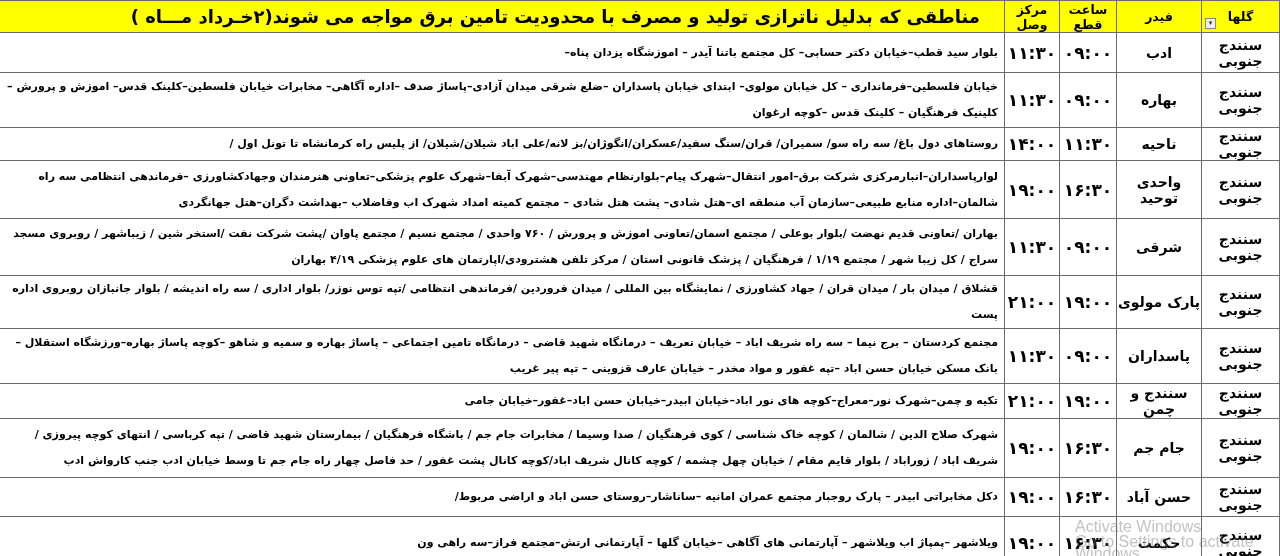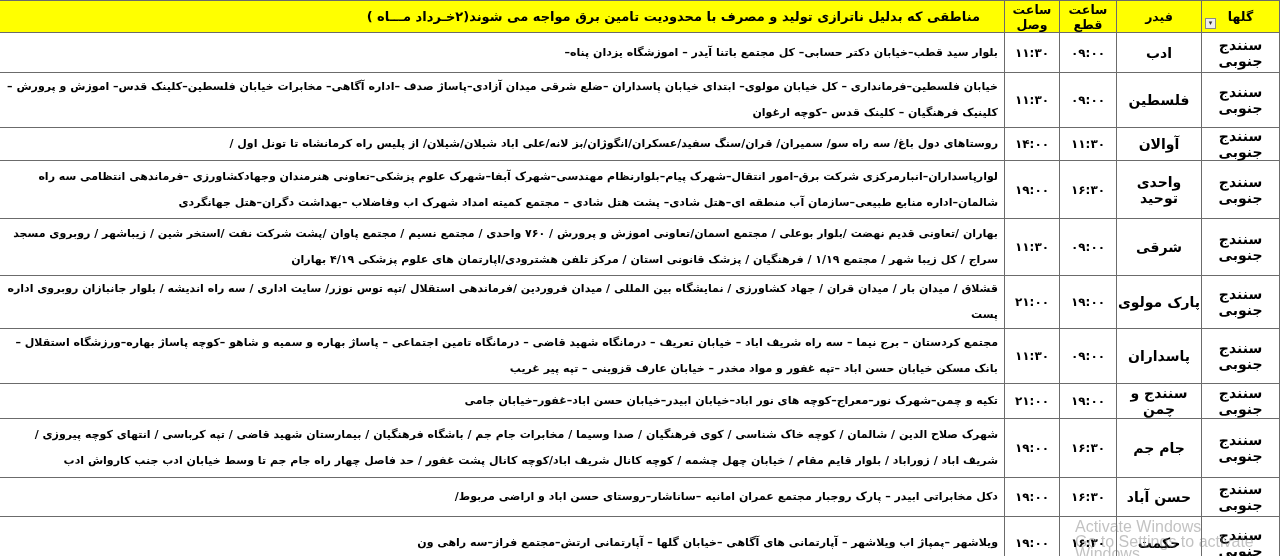--- a/index.html
+++ b/index.html
@@ -1,24 +1,24 @@
 <!DOCTYPE html>
 <html><head>
 <meta charset="utf-8">
 <style>
   html, body { margin:0; padding:0; background:#ffffff; }
   body { width:1280px; height:556px; overflow:hidden; font-family:"DejaVu Sans", sans-serif; }
   .sheet { position:relative; width:1280px; height:556px; direction:rtl; }
   table { border-collapse:collapse; table-layout:fixed; width:1280px; direction:rtl; }
   th, td { border:1px solid #6b6b6b; padding:0; font-weight:bold; color:#000; }
   thead th { background:#ffff00; height:31px; font-size:12.5px; text-align:center; position:relative; }
-  thead th.title-cell { text-align:right; padding-right:24px; font-size:13px; }
+  thead th.title-cell { text-align:right; padding-right:24px; font-size:18px; }
   td { font-size:14px; text-align:center; vertical-align:middle; }
   td.areas { text-align:right; padding:0 6px 0 6px; line-height:26px; font-size:11px; }
-  td.time { font-size:12px; letter-spacing:0.5px;margin-top:32px; }
+  td.time { font-size:17px; letter-spacing:0.5px;margin-top:32px; }
   .filter-icon { position:absolute; left:3px; bottom:3px; width:9px; height:9px; border:1px solid #888; background:#eee; font-size:7px; line-height:9px; color:#333; text-align:center; font-weight:normal; }
   .watermark { position:absolute; left:1075px; top:518px; direction:ltr; color:rgba(120,120,120,0.45); font-family:"Liberation Sans", sans-serif; pointer-events:none; }
   .watermark .wm1 { font-size:16px; line-height:18px; }
   .watermark .wm2 { font-size:16px; line-height:12px; }
 </style>
 </head>
 <body>
 
 <div class="sheet">
   <table>
@@ -30,42 +30,42 @@
       <col style="width:1005px">
     </colgroup>
     <thead>
       <tr>
         <th>
           <span>گلها</span>
           <span class="filter-icon">▾</span>
         </th>
         <th>فیدر</th>
         <th>ساعت قطع</th>
-        <th>ساعت وصل</th>
+        <th>مرکز وصل</th>
         <th class="title-cell">مناطقی که بدلیل ناترازی تولید و مصرف با محدودیت تامین برق مواجه می شوند(۲خـرداد مـــاه )</th>
       </tr>
     </thead>
     <tbody>
       <tr style="height:40px">
         <td>سنندج جنوبی</td>
         <td>ادب</td>
         <td class="time">۰۹:۰۰</td>
         <td class="time">۱۱:۳۰</td>
         <td class="areas">بلوار سید قطب–خیابان دکتر حسابی– کل مجتمع باتنا آیدر – اموزشگاه یزدان پناه–</td>
       </tr>
       <tr style="height:55px">
         <td>سنندج جنوبی</td>
-        <td>فلسطین</td>
+        <td>بهاره</td>
         <td class="time">۰۹:۰۰</td>
         <td class="time">۱۱:۳۰</td>
         <td class="areas">خیابان فلسطین–فرمانداری – کل خیابان مولوی– ابتدای خیابان پاسداران –ضلع شرقی میدان آزادی–پاساژ صدف –اداره آگاهی– مخابرات خیابان فلسطین–کلینک قدس– اموزش و پرورش – کلینیک فرهنگیان – کلینک قدس –کوچه ارغوان</td>
       </tr>
       <tr style="height:28px">
         <td>سنندج جنوبی</td>
-        <td>آوالان</td>
+        <td>ناحیه</td>
         <td class="time">۱۱:۳۰</td>
         <td class="time">۱۴:۰۰</td>
         <td class="areas">روستاهای دول باغ/ سه راه سو/ سمیران/ قران/سنگ سفید/عسکران/انگوژان/بز لانه/علی اباد شیلان/شیلان/ از پلیس راه کرمانشاه تا تونل اول /</td>
       </tr>
       <tr style="height:58px">
         <td>سنندج جنوبی</td>
         <td>واحدی توحید</td>
         <td class="time">۱۶:۳۰</td>
         <td class="time">۱۹:۰۰</td>
         <td class="areas">لوارپاسداران–انبارمرکزی شرکت برق–امور انتقال–شهرک پیام–بلوارنظام مهندسی–شهرک آبفا–شهرک علوم پزشکی–تعاونی هنرمندان وجهادکشاورزی –فرماندهی انتظامی سه راه شالمان–اداره منابع طبیعی–سازمان آب منطقه ای–هتل شادی– پشت هتل شادی – مجتمع کمیته امداد شهرک اب وفاضلاب –بهداشت دگران–هتل جهانگردی</td>
@@ -75,21 +75,21 @@
         <td>شرقی</td>
         <td class="time">۰۹:۰۰</td>
         <td class="time">۱۱:۳۰</td>
         <td class="areas">بهاران /تعاونی قدیم نهضت /بلوار بوعلی / مجتمع اسمان/تعاونی اموزش و پرورش / ۷۶۰ واحدی / مجتمع نسیم / مجتمع پاوان /پشت شرکت نفت /استخر شین / زیباشهر / روبروی مسجد سراج / کل زیبا شهر / مجتمع ۱/۱۹ / فرهنگیان / پزشک قانونی استان / مرکز تلفن هشترودی/اپارتمان های علوم پزشکی ۴/۱۹ بهاران</td>
       </tr>
       <tr style="height:45px">
         <td>سنندج جنوبی</td>
         <td>پارک مولوی</td>
         <td class="time">۱۹:۰۰</td>
         <td class="time">۲۱:۰۰</td>
-        <td class="areas">قشلاق / میدان بار / میدان قران / جهاد کشاورزی / نمایشگاه بین المللی / میدان فروردین /فرماندهی استقلال /تپه توس نوزر/ سایت اداری / سه راه اندیشه / بلوار جانبازان روبروی اداره پست</td>
+        <td class="areas">قشلاق / میدان بار / میدان قران / جهاد کشاورزی / نمایشگاه بین المللی / میدان فروردین /فرماندهی انتظامی /تپه توس نوزر/ بلوار اداری / سه راه اندیشه / بلوار جانبازان روبروی اداره پست</td>
       </tr>
       <tr style="height:55px">
         <td>سنندج جنوبی</td>
         <td>پاسداران</td>
         <td class="time">۰۹:۰۰</td>
         <td class="time">۱۱:۳۰</td>
         <td class="areas">مجتمع کردستان – برج نیما – سه راه شریف اباد – خیابان تعریف – درمانگاه شهید قاضی – درمانگاه تامین اجتماعی – پاساژ بهاره و سمیه و شاهو –کوچه پاساژ بهاره–ورزشگاه استقلال – بانک مسکن خیابان حسن اباد –تپه غفور و مواد مخدر – خیابان عارف قزوینی – تپه پیر غریب</td>
       </tr>
       <tr style="height:35px">
         <td>سنندج جنوبی</td>

